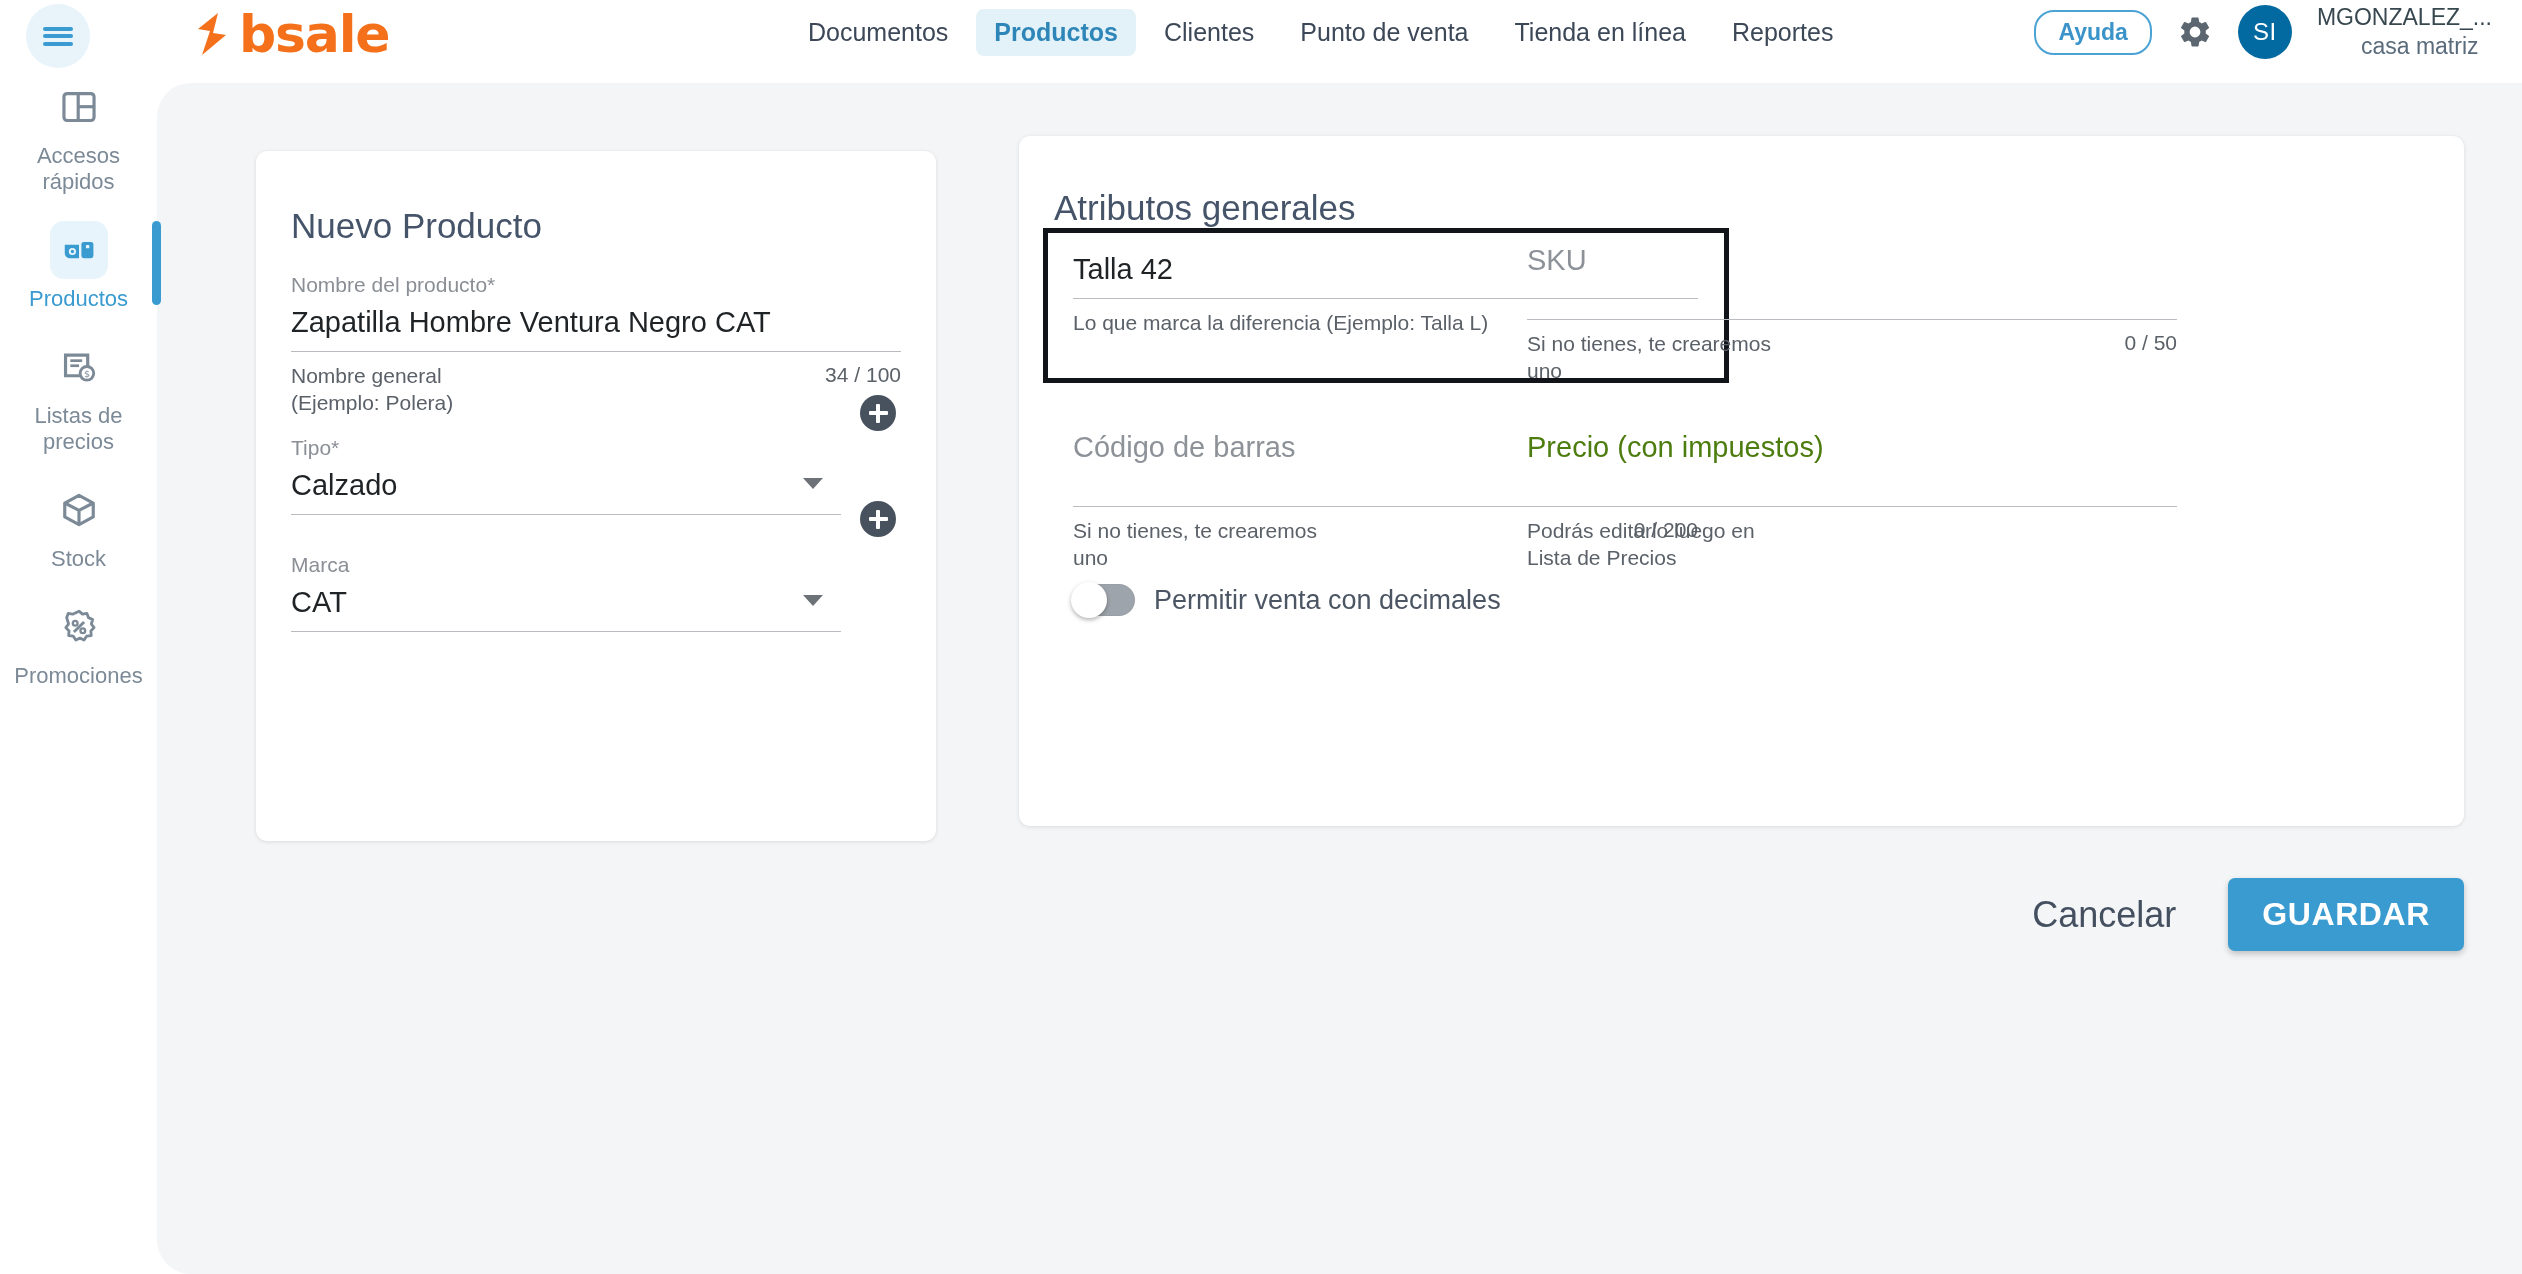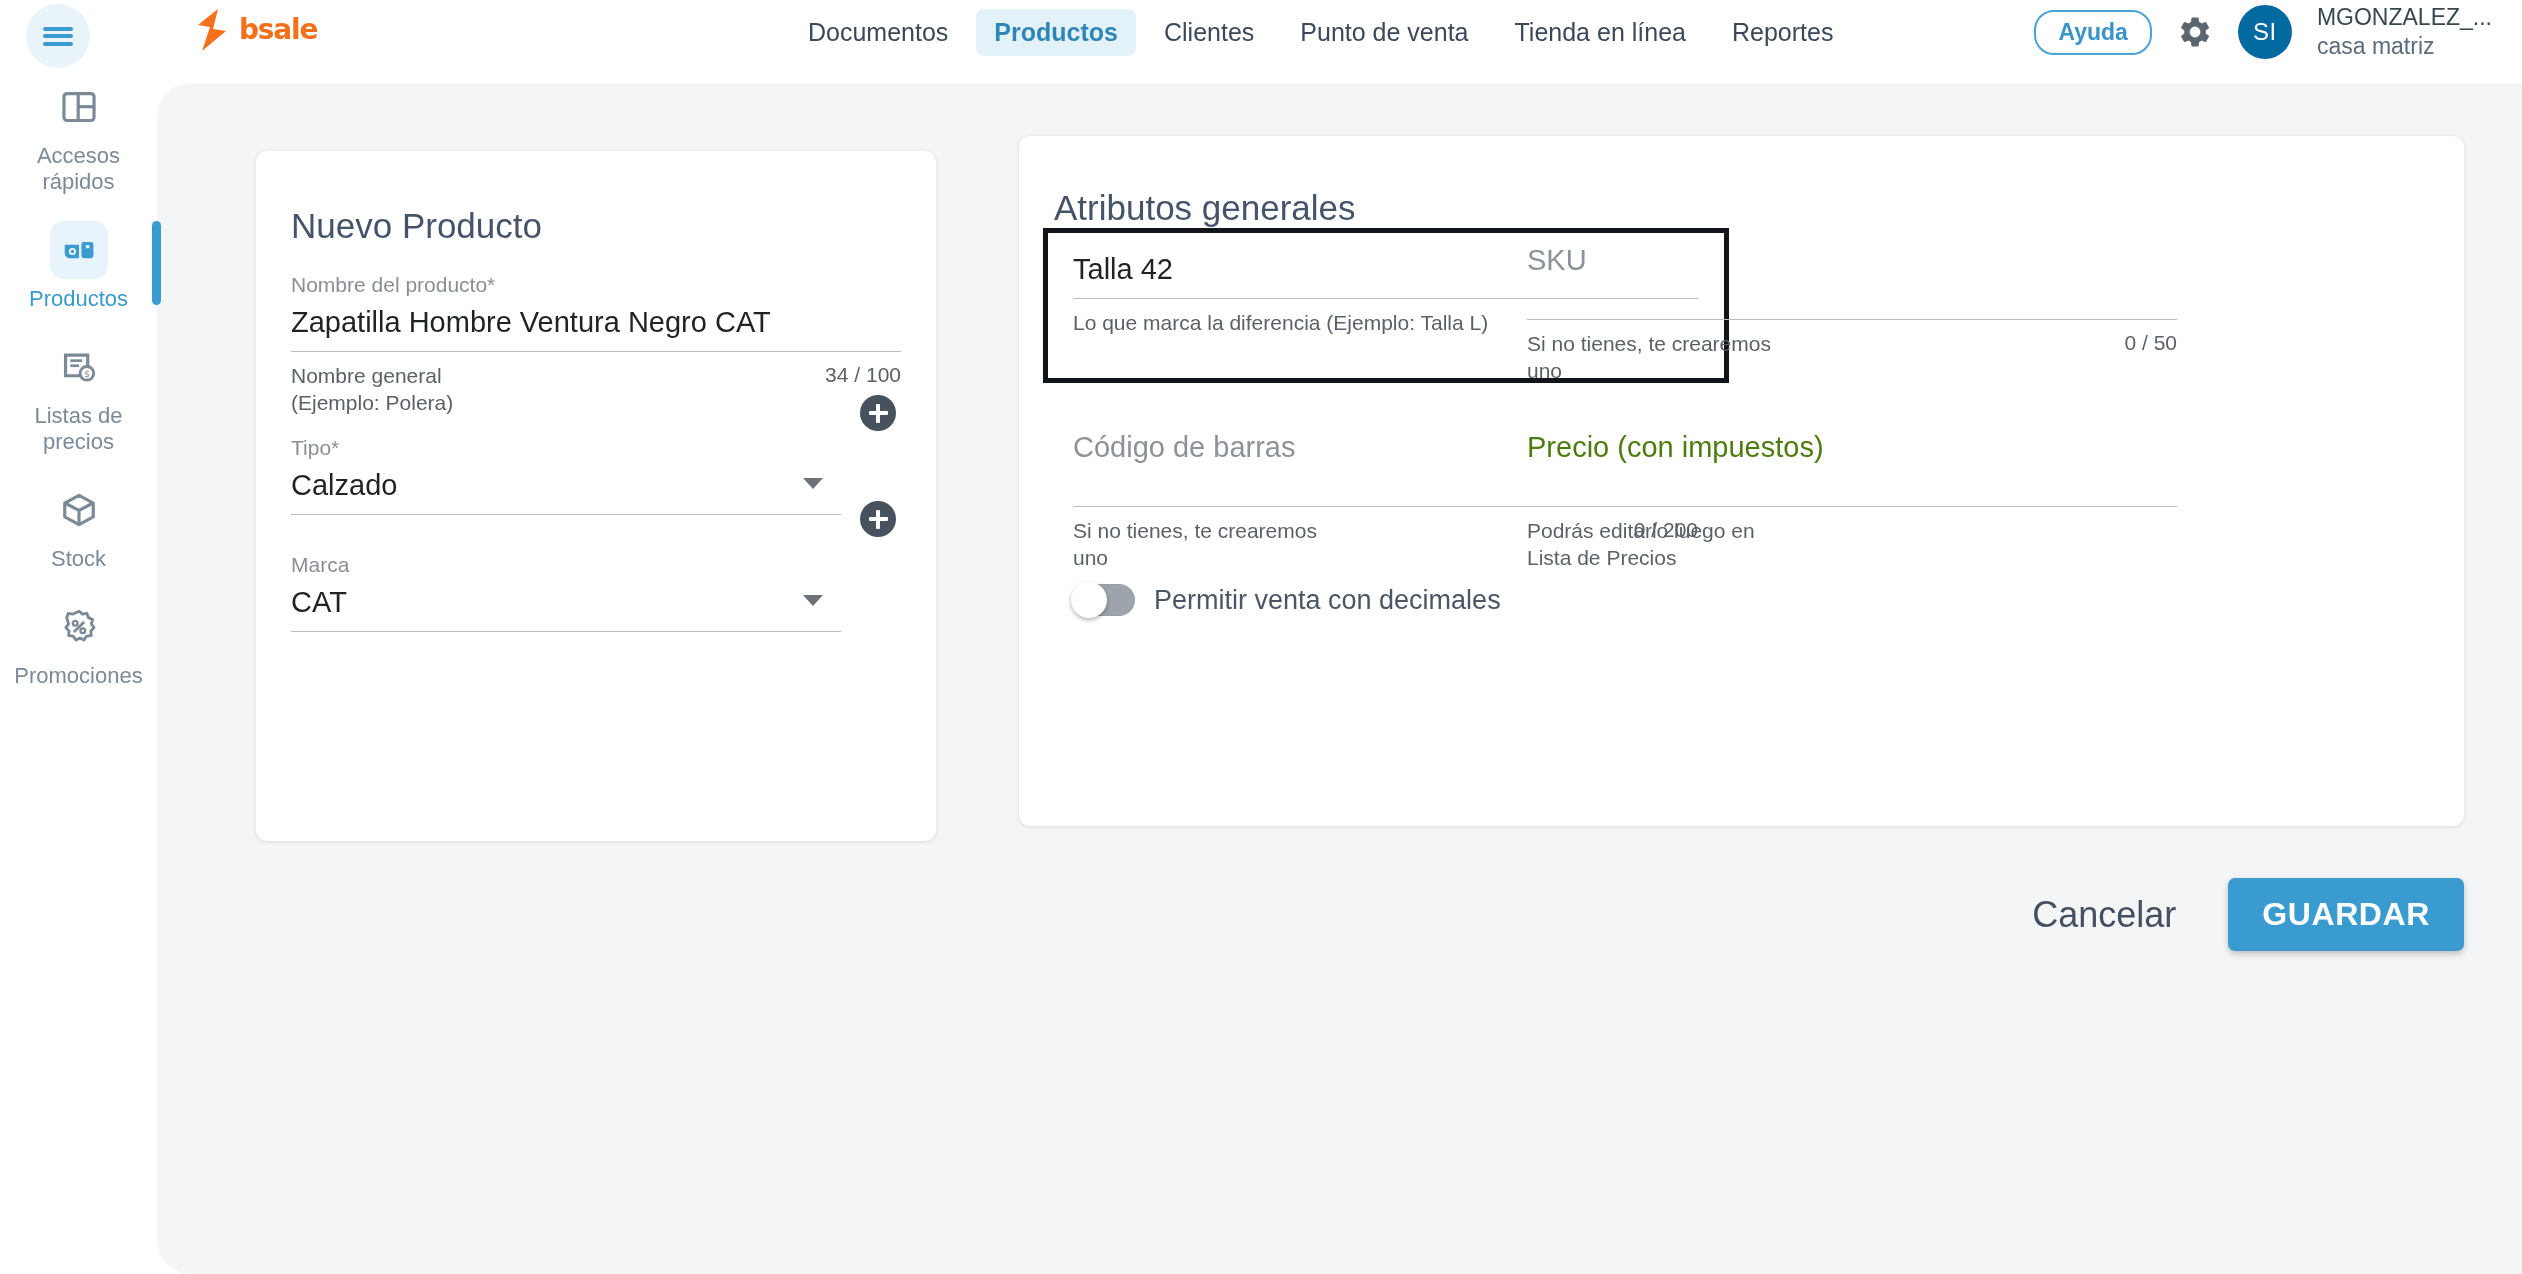--- a/index.html
+++ b/index.html
@@ -29,21 +29,21 @@
     display: block; width: 30px; height: 4px; border-radius: 2px;
     background: #3a9bd0; margin: 3.5px 0;
   }
   .brand {
     position: absolute; left: 192px; top: 8px;
     display: flex; align-items: center; gap: 7px;
     cursor: pointer;
   }
   .brand-mark { display: block; }
   .brand-text {
-    font-size: 28px; font-weight: 700; color: #f5701a;
+    font-size: 52px; font-weight: 700; color: #f5701a;
     letter-spacing: -1.2px; line-height: 1;
     font-family: "DejaVu Sans", sans-serif;
   }
 
   .mainnav {
     position: absolute; left: 790px; top: 0; height: 64px;
     display: flex; align-items: center; gap: 10px;
   }
   .navitem {
     font-size: 25px; color: #3c4858; padding: 9px 18px;
@@ -65,21 +65,21 @@
   .gear-btn { cursor: pointer; display: flex; align-items: center; }
   .avatar {
     width: 54px; height: 54px; border-radius: 50%;
     background: #0369a1; color: #fff;
     display: flex; align-items: center; justify-content: center;
     font-size: 24px; font-weight: 400; cursor: pointer;
     letter-spacing: 0.5px;
   }
   .userblock { line-height: 1.25; cursor: pointer; }
   .userblock .uname { font-size: 23px; color: #37474f; font-weight: 500; }
-  .userblock .urole { font-size: 23px; color: #5a6b7b; }
+  .userblock .urole { font-size: 23px; color: #5a6b7b; margin-left: 44px; }
 
   
   .sidebar {
     position: absolute; left: 0; top: 64px;
     width: 157px; height: 1210px; background: #ffffff;
     z-index: 10;
   }
   .sb-item {
     position: relative;
     width: 157px; padding: 14px 6px 12px;

